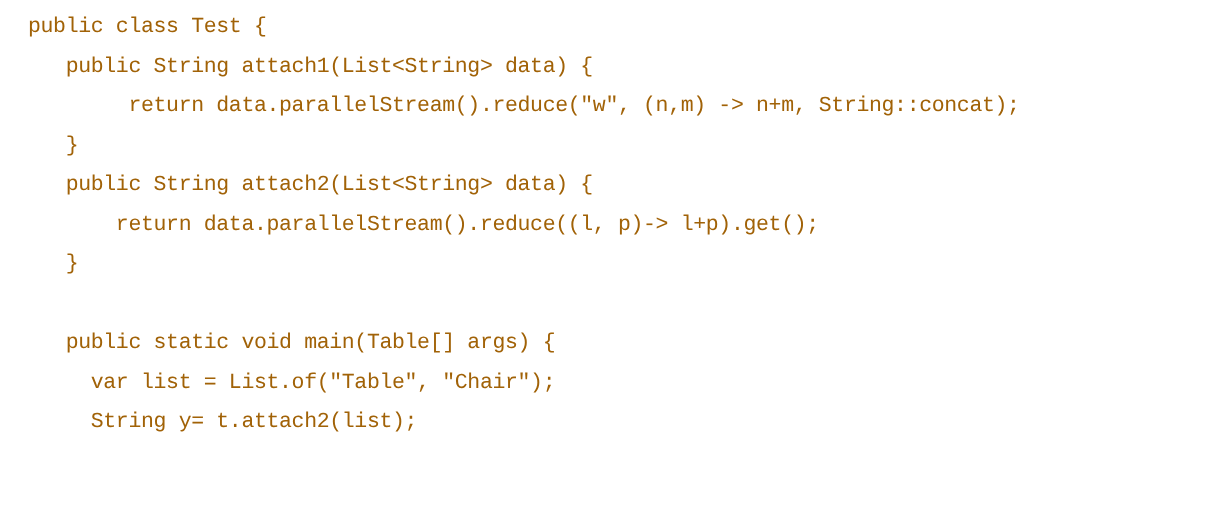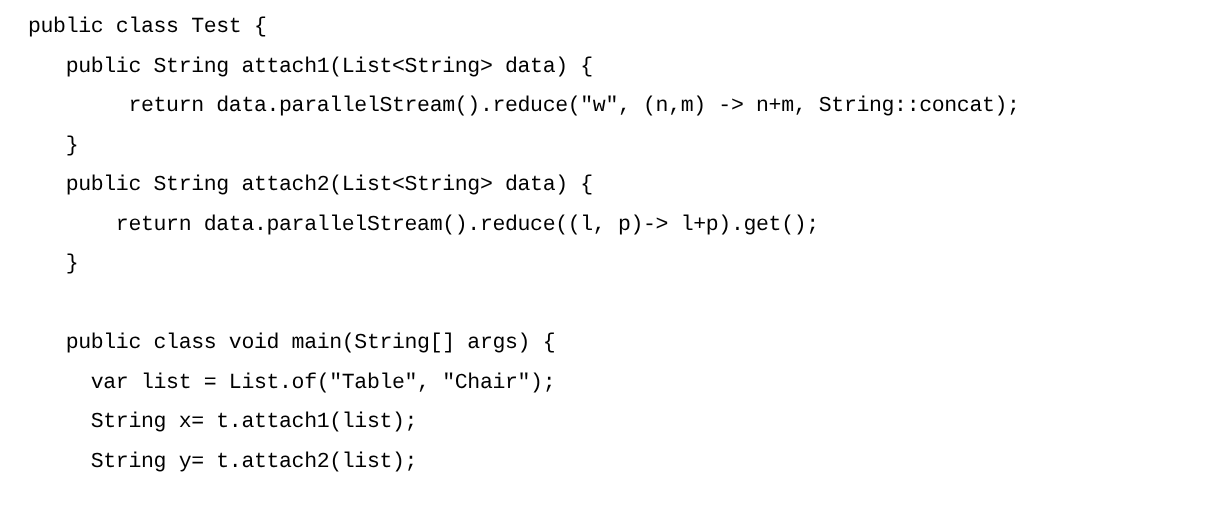--- a/index.html
+++ b/index.html
@@ -17,21 +17,21 @@
     position: absolute;
     left: 28px;
     top: 8px;
     width: 1185px;
   }
   .code-line {
     font-family: "Liberation Mono", "DejaVu Sans Mono", monospace;
     font-size: 21.5px;
     line-height: 39.5px;
     height: 39.5px;
-    color: #000000;
+    color: #a16207;
     white-space: pre;
     letter-spacing: -0.35px;
     text-rendering: geometricPrecision;
     -webkit-font-smoothing: antialiased;
   }
   .code-line.blank {
     color: transparent;
   }
 </style>
 </head>
@@ -39,17 +39,16 @@
 
 <div id="code-listing">
     <div class="code-line">public class Test {</div>
     <div class="code-line">   public String attach1(List&lt;String&gt; data) {</div>
     <div class="code-line">        return data.parallelStream().reduce("w", (n,m) -&gt; n+m, String::concat);</div>
     <div class="code-line">   }</div>
     <div class="code-line">   public String attach2(List&lt;String&gt; data) {</div>
     <div class="code-line">       return data.parallelStream().reduce((l, p)-&gt; l+p).get();</div>
     <div class="code-line">   }</div>
     <div class="code-line blank"></div>
-    <div class="code-line">   public class void main(String[] args) {</div>
+    <div class="code-line">   public static void main(Table[] args) {</div>
     <div class="code-line">     var list = List.of("Table", "Chair");</div>
-    <div class="code-line">     String x= t.attach1(list);</div>
     <div class="code-line">     String y= t.attach2(list);</div>
   </div>
 
 </body></html>

